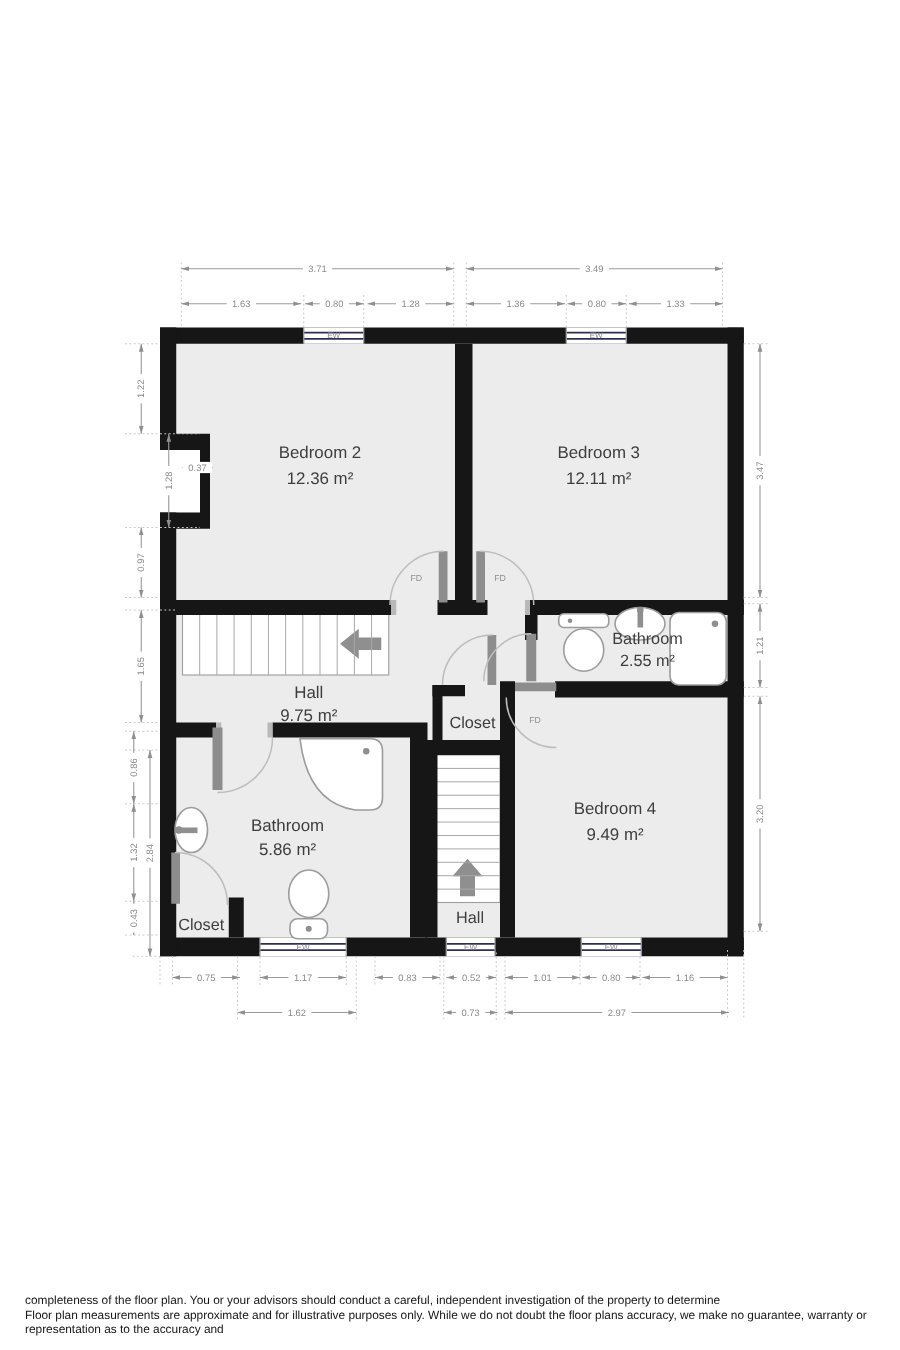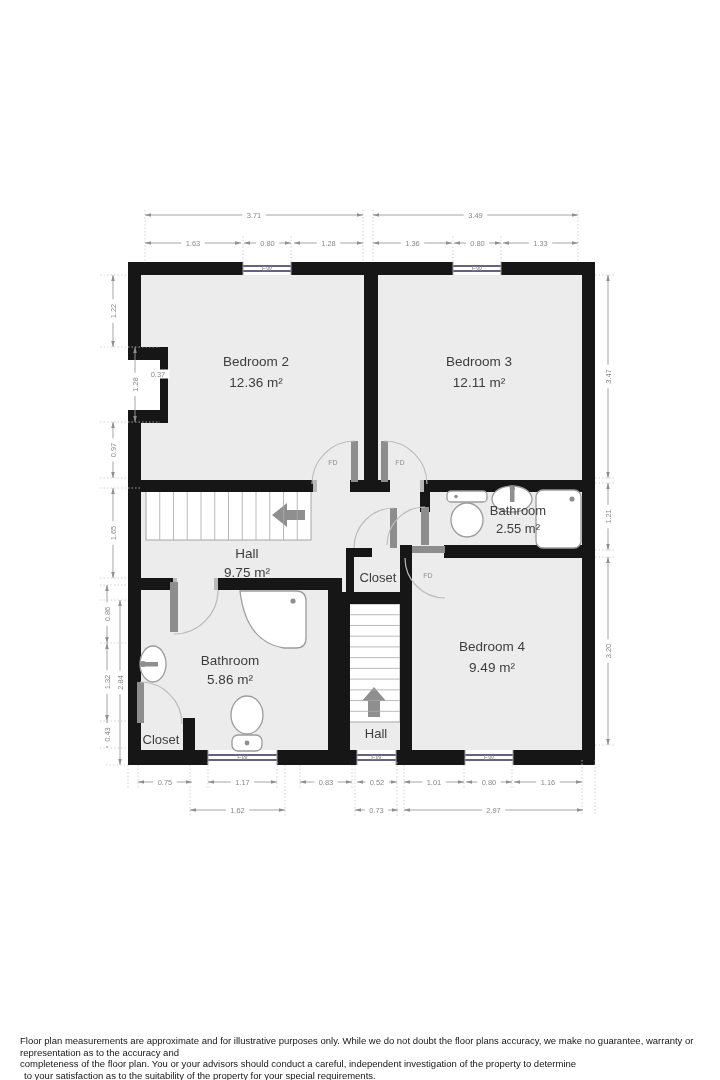--- a/index.html
+++ b/index.html
@@ -321,17 +321,16 @@
         <line x1="355" y1="810" x2="398" y2="810" stroke="#9b9b9b" stroke-width="0.9" marker-start="url(#arr)" marker-end="url(#arr)"></line>
         <rect x="364.8" y="805.5" width="23.4" height="9" fill="#fff"></rect>
         <text x="376.5" y="810" fill="#8a8a8a" font-size="7.5" text-anchor="middle" dy="2.6">0.73</text>
         <line x1="404" y1="810" x2="583" y2="810" stroke="#9b9b9b" stroke-width="0.9" marker-start="url(#arr)" marker-end="url(#arr)"></line>
         <rect x="481.8" y="805.5" width="23.4" height="9" fill="#fff"></rect>
         <text x="493.5" y="810" fill="#8a8a8a" font-size="7.5" text-anchor="middle" dy="2.6">2.97</text>
       </g>
   </svg>
 
   <div id="disclaimer">
+    <div>completeness of the floor plan. You or your advisors should conduct a careful, independent investigation of the property to determine</div>
     <div>Floor plan measurements are approximate and for illustrative purposes only. While we do not doubt the floor plans accuracy, we make no guarantee, warranty or representation as to the accuracy and</div>
-    <div>completeness of the floor plan. You or your advisors should conduct a careful, independent investigation of the property to determine</div>
-    <div class="indent">to your satisfaction as to the suitability of the property for your special requirements.</div>
   </div>
 </div>
 
 </body></html>

